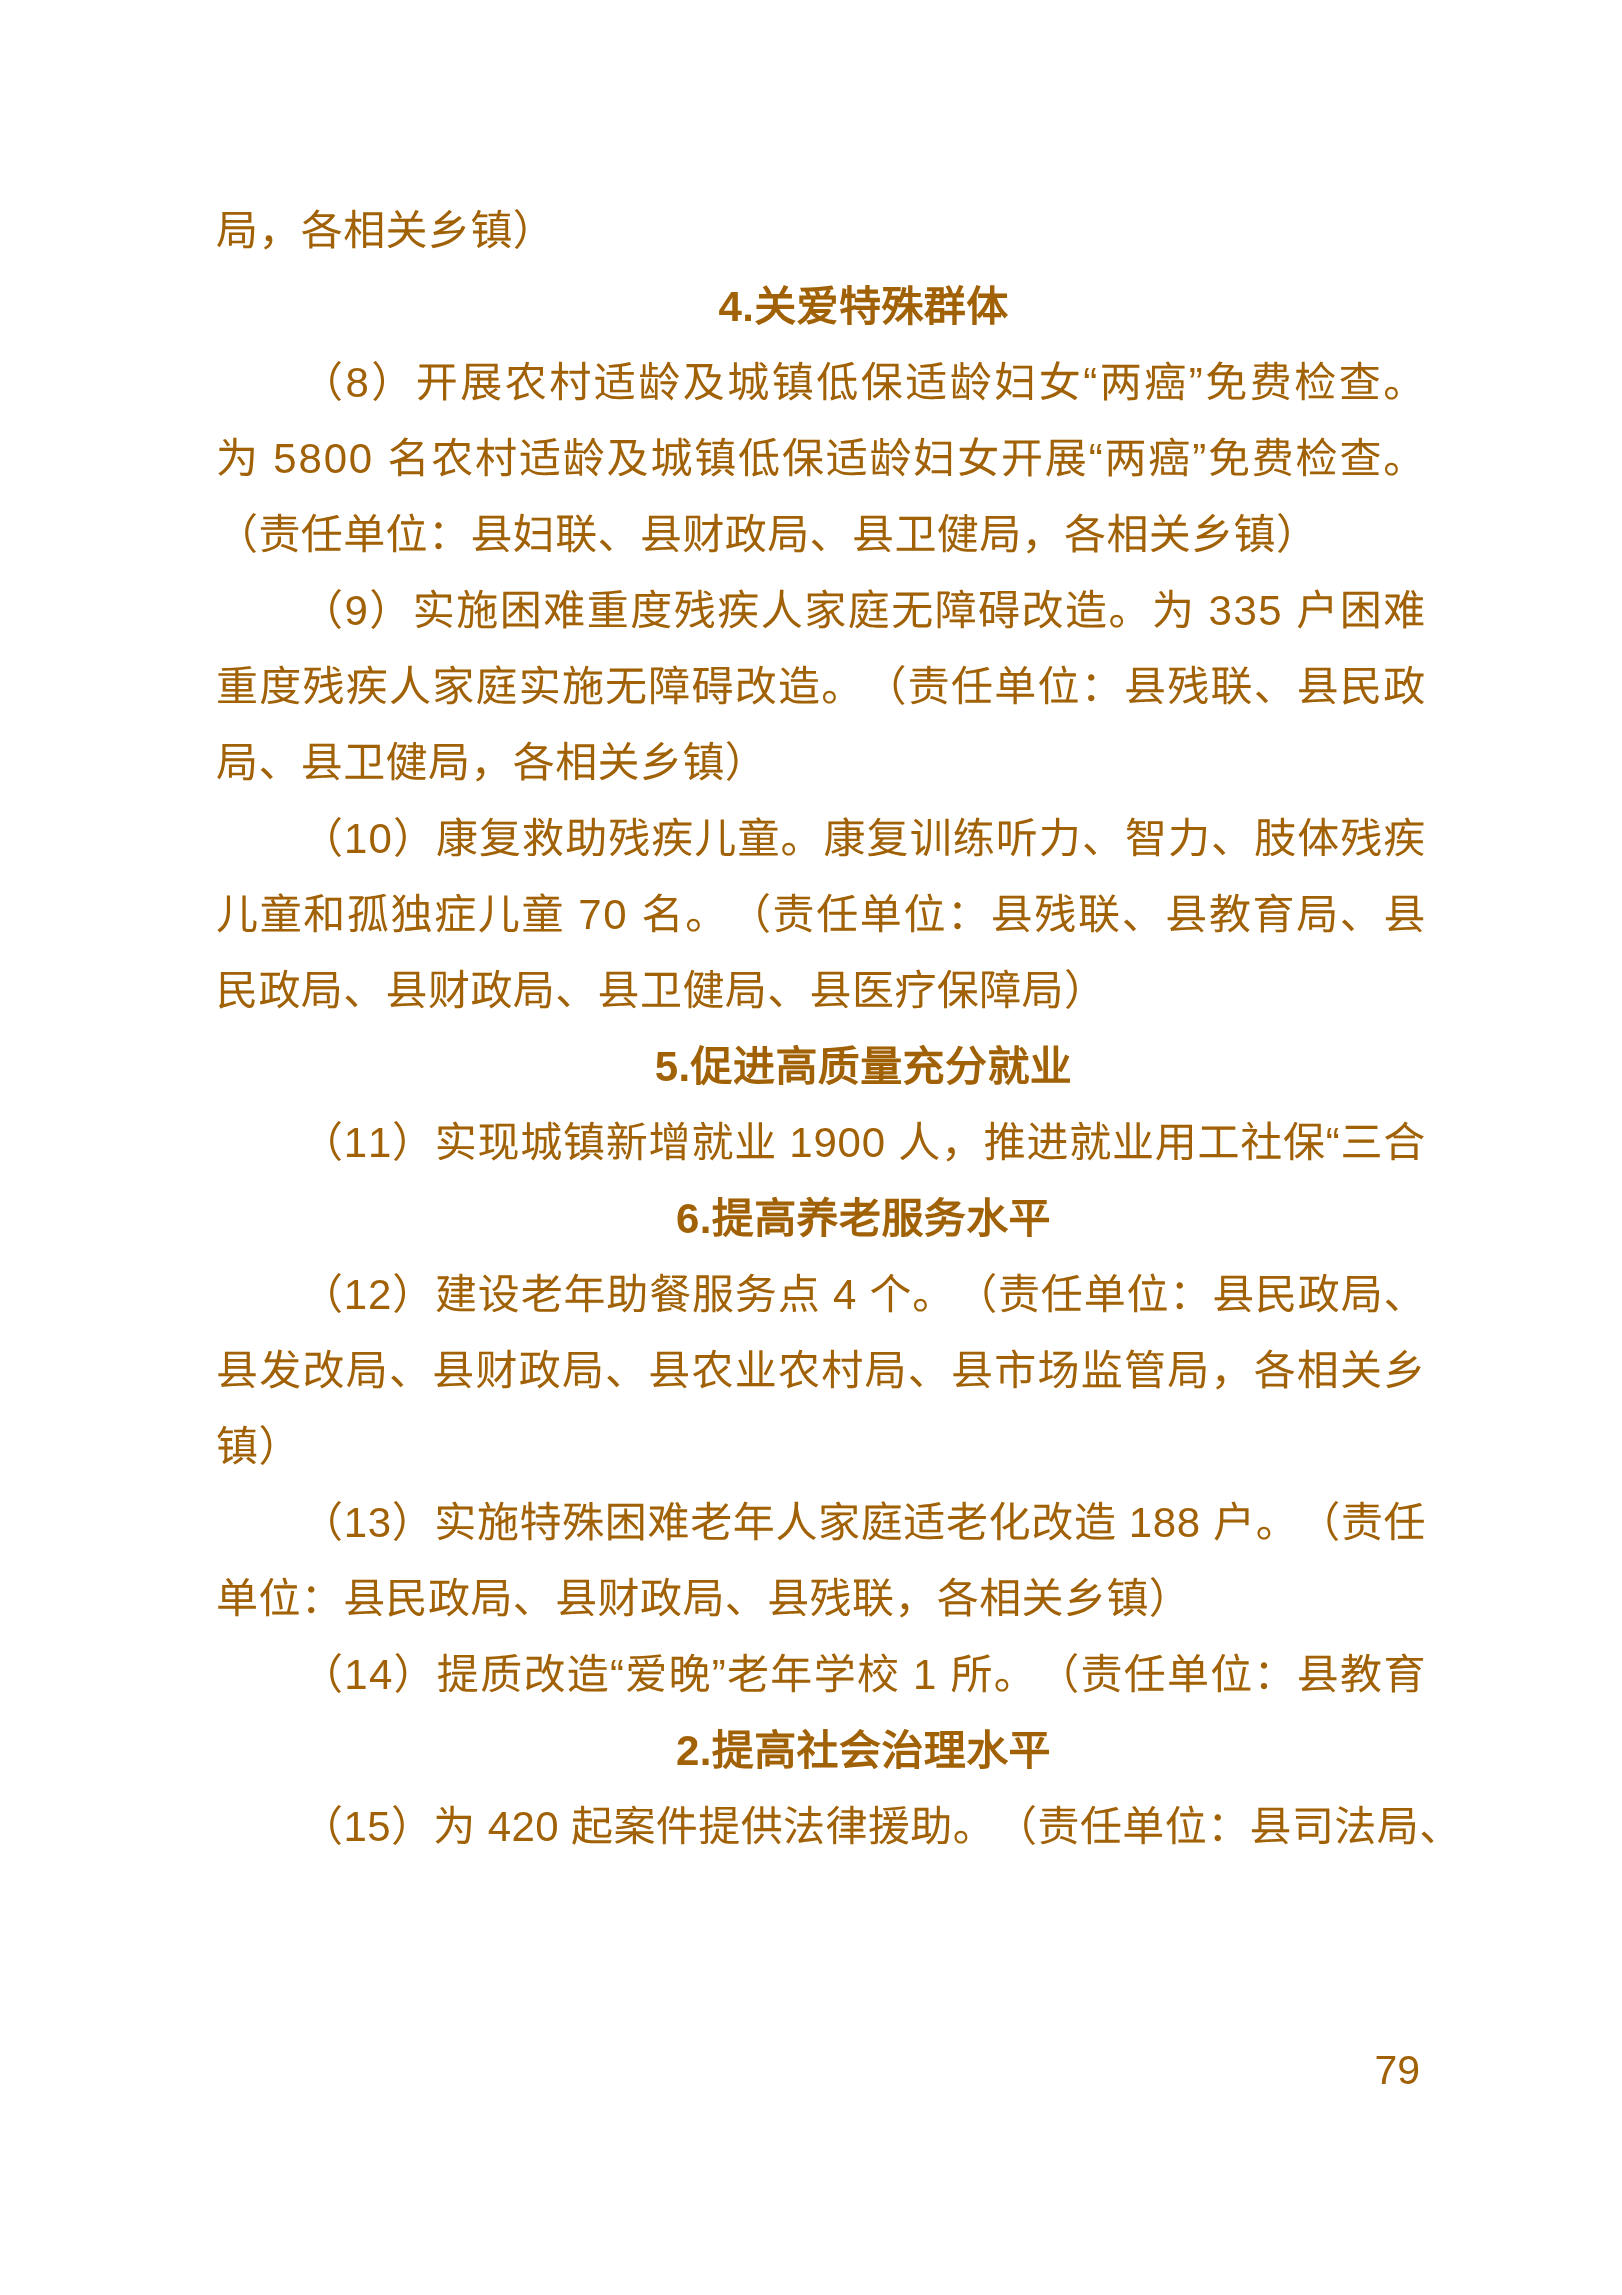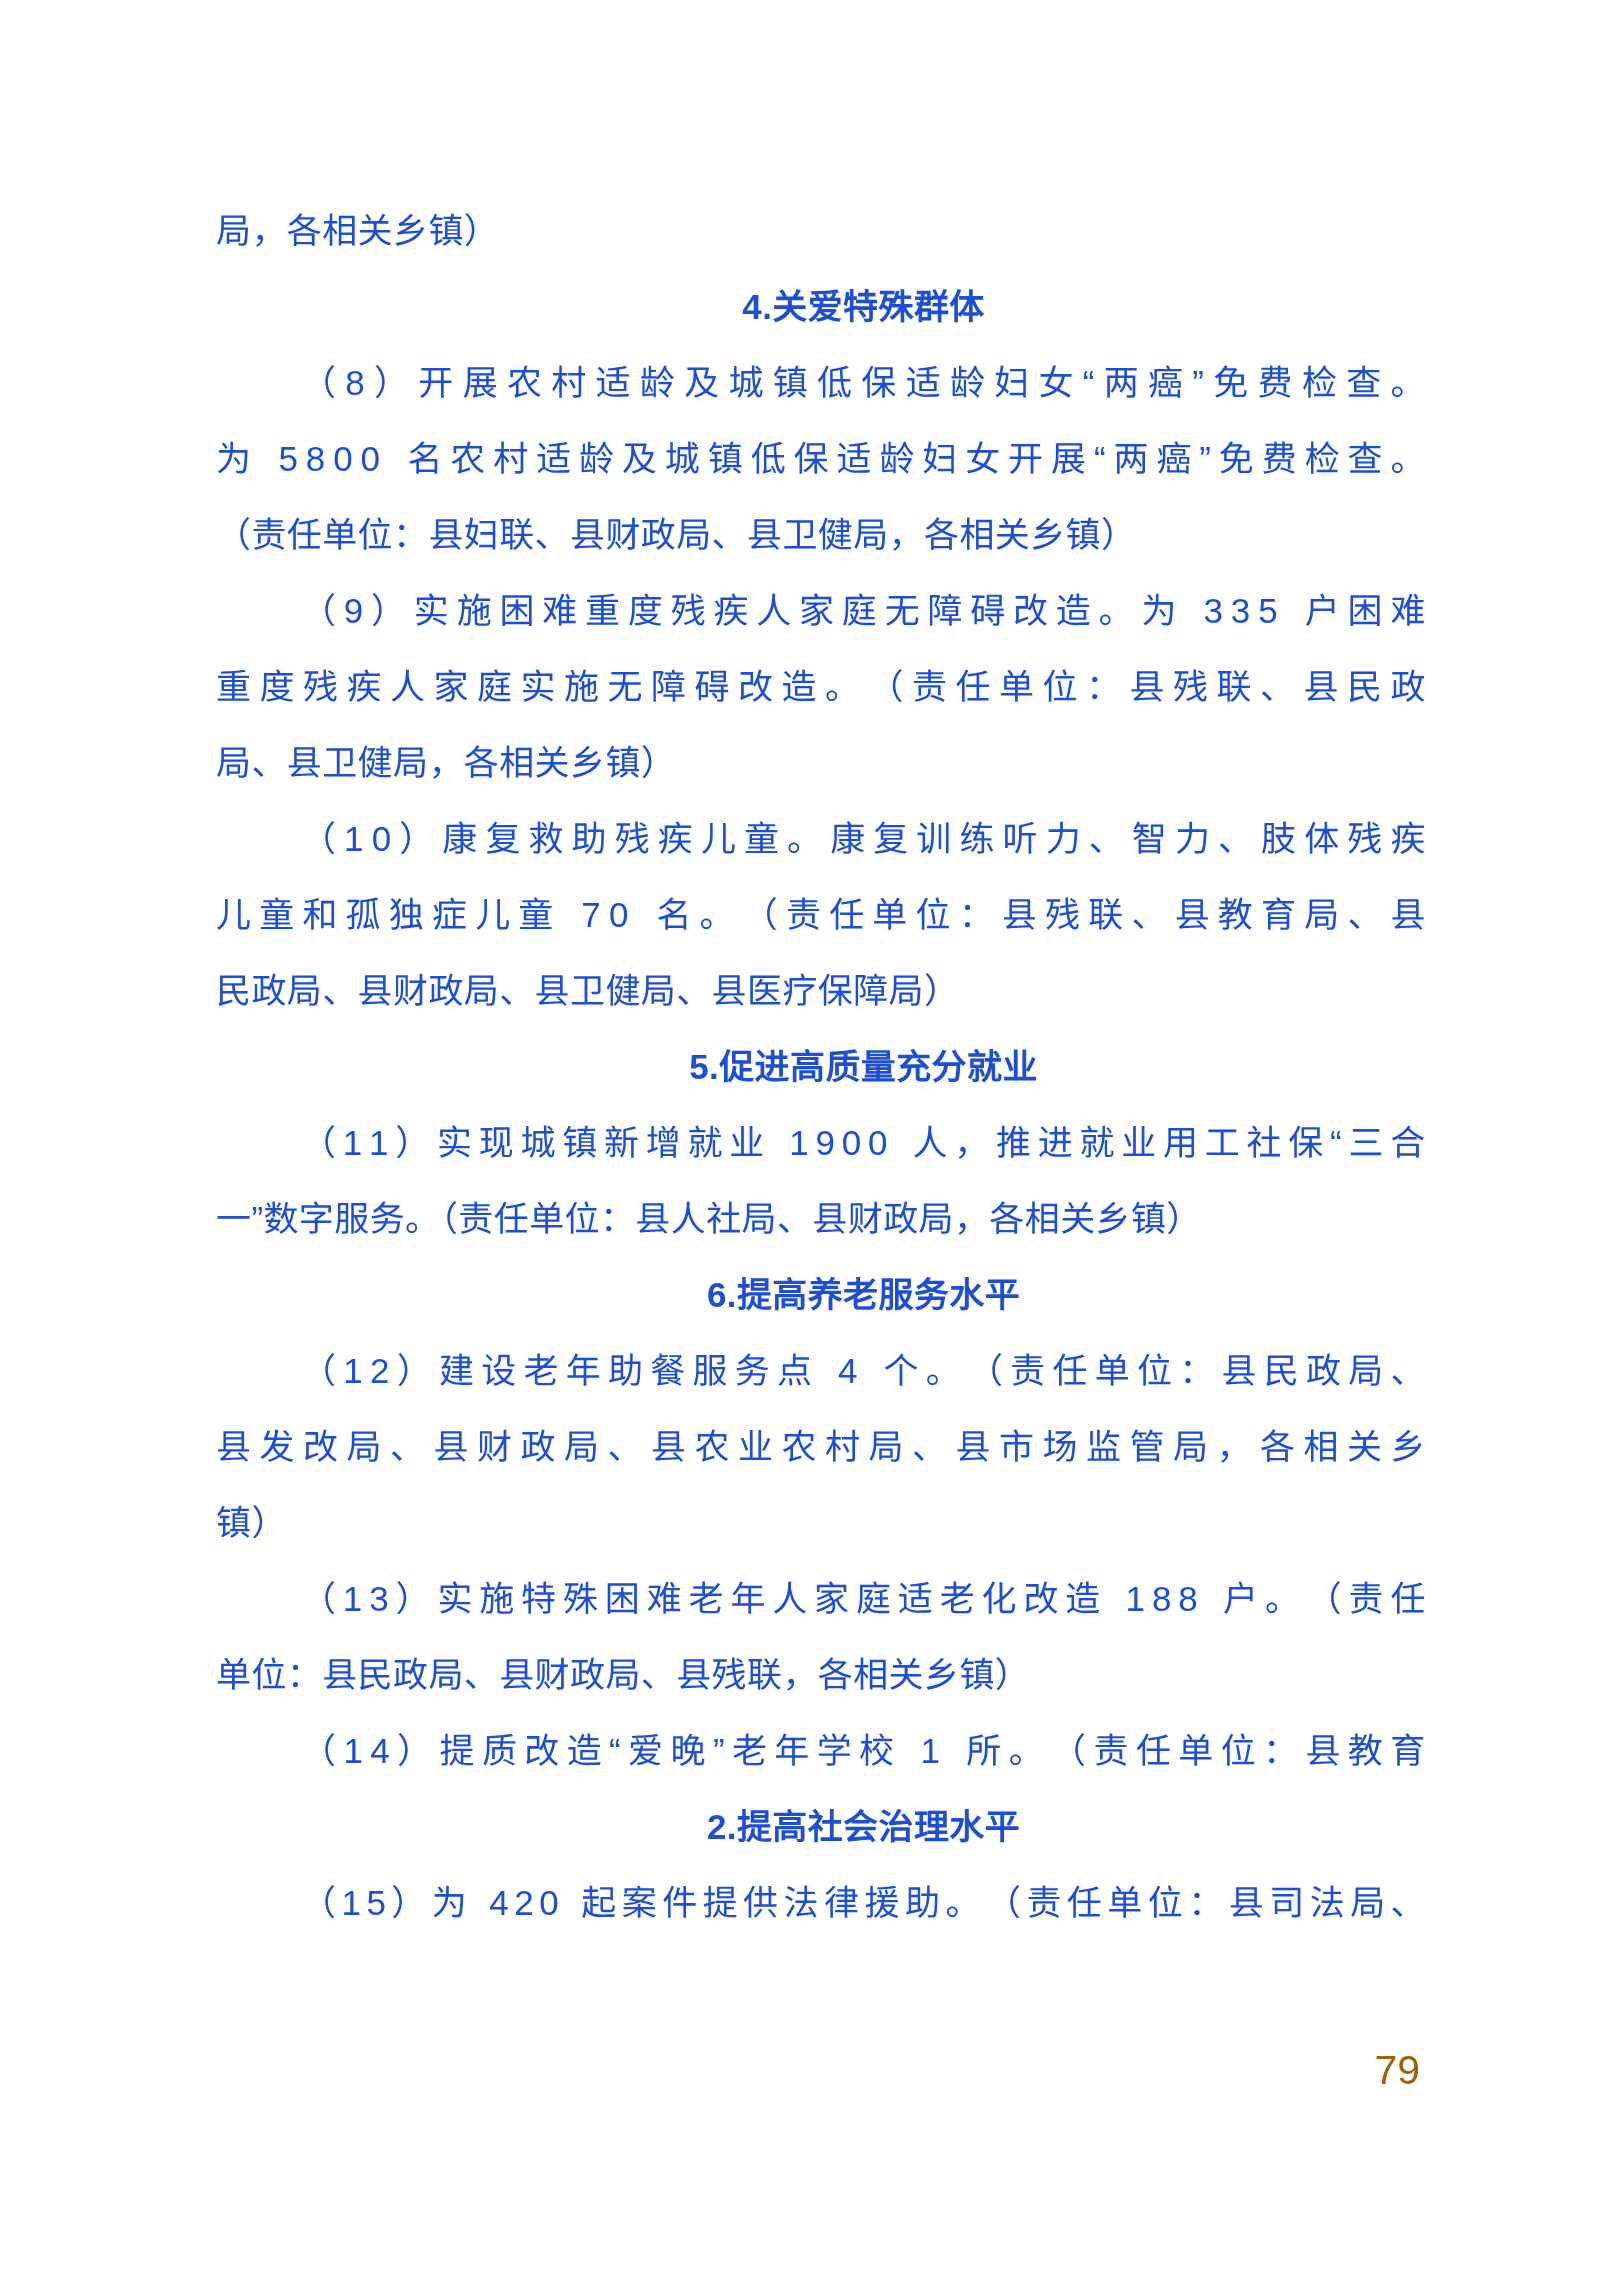--- a/index.html
+++ b/index.html
@@ -22,22 +22,22 @@
   }
   .doc-body {
     position: absolute;
     left: 216px;
     top: 193px;
     width: 1210px;
   }
   .line {
     height: 76px;
     line-height: 76px;
-    font-size: 35px;
-    color: #1d4ed8;
+    font-size: 42px;
+    color: #a16207;
     white-space: nowrap;
     letter-spacing: 0.4px;
   }
   .line.heading {
     font-weight: 700;
     text-align: center;
   }
   .line.indent {
     padding-left: 85px;
   }
@@ -284,21 +284,20 @@
         <span>就</span>
         <span>业</span>
         <span>用</span>
         <span>工</span>
         <span>社</span>
         <span>保</span>
         <span>“</span>
         <span>三</span>
         <span>合</span>
       </div>
-      <div class="line">一”数字服务。（责任单位：县人社局、县财政局，各相关乡镇）</div>
       <div class="line heading indent">6.提高养老服务水平</div>
       <div class="line indent justify">
         <span>（</span>
         <span>1</span>
         <span>2</span>
         <span>）</span>
         <span>建</span>
         <span>设</span>
         <span>老</span>
         <span>年</span>

